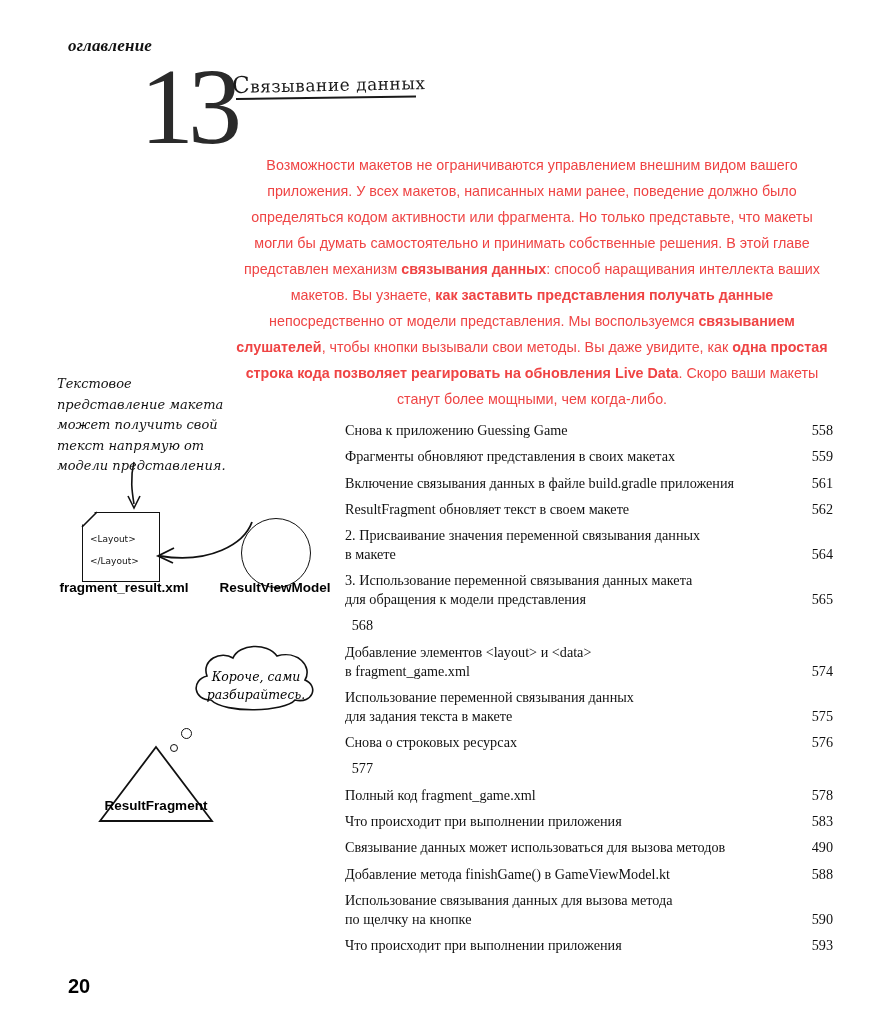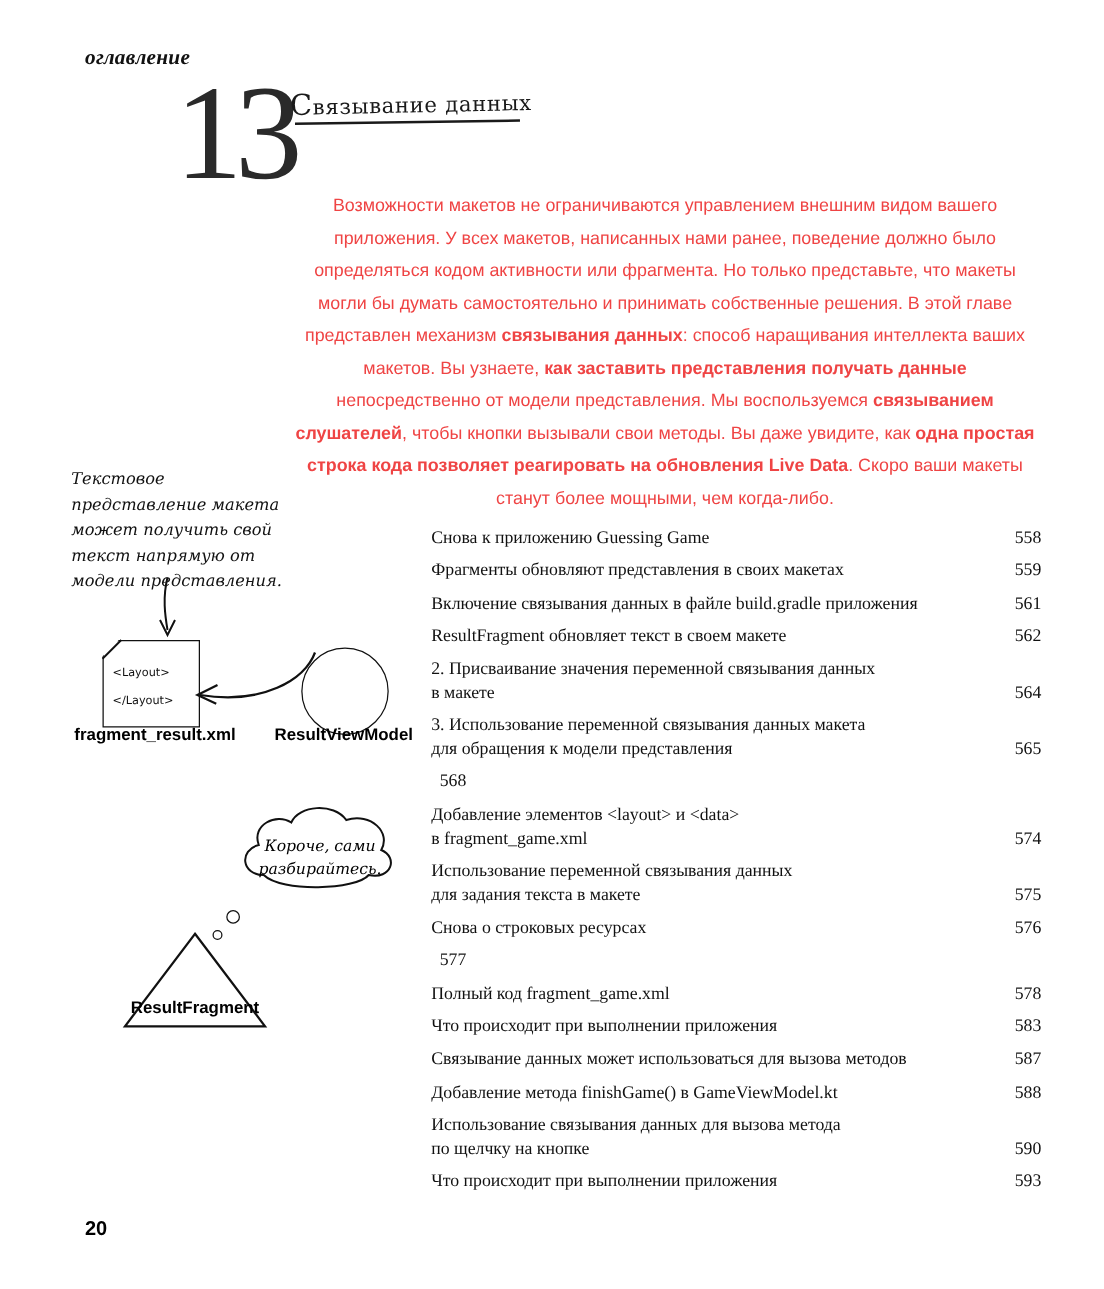--- a/index.html
+++ b/index.html
@@ -282,21 +282,21 @@
     min-width: 28px;
   }
 
   
   .folio {
     position: absolute;
     left: 68px;
     top: 975px;
     font-family: "Liberation Sans", sans-serif;
     font-weight: bold;
-    font-size: 16px;
+    font-size: 20px;
     color: #000;
   }
 </style>
 </head>
 <body>
 
 <div class="page">
 
   <div class="running-head">оглавление</div>
 
@@ -397,21 +397,21 @@
       <div class="toc-row">
         <span class="t">Полный код fragment_game.xml</span>
         <span class="p">578</span>
       </div>
       <div class="toc-row">
         <span class="t">Что происходит при выполнении приложения</span>
         <span class="p">583</span>
       </div>
       <div class="toc-row">
         <span class="t">Связывание данных может использоваться для вызова методов</span>
-        <span class="p">587</span>
+        <span class="p">490</span>
       </div>
       <div class="toc-row">
         <span class="t">Добавление метода finishGame() в GameViewModel.kt</span>
         <span class="p">588</span>
       </div>
       <div class="toc-row">
         <span class="t">Использование связывания данных для вызова метода
 по щелчку на кнопке</span>
         <span class="p">590</span>
       </div>

